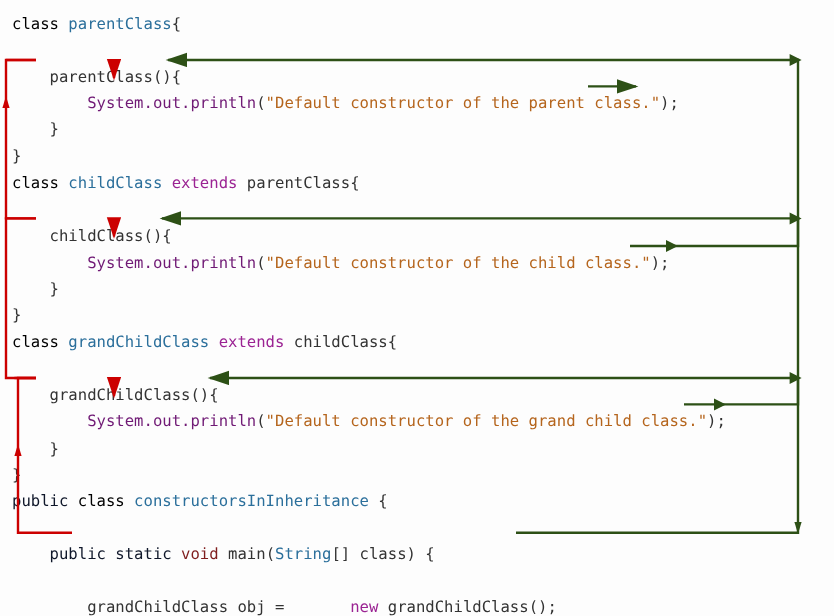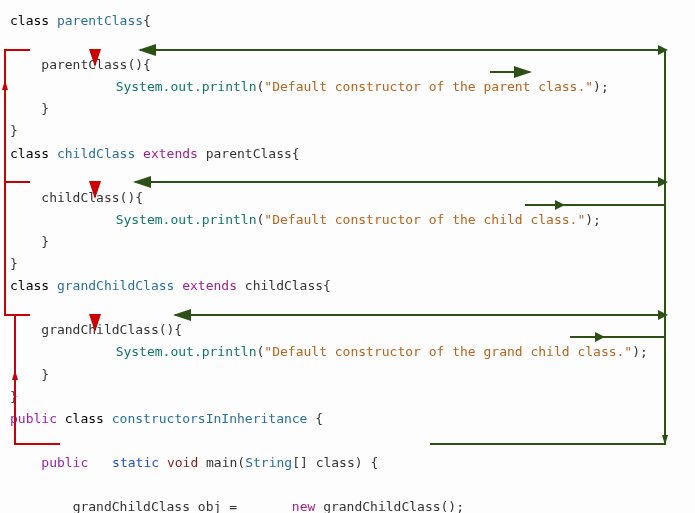--- a/index.html
+++ b/index.html
@@ -13,26 +13,26 @@
     width: 695px;
     box-sizing: border-box;
     position: relative;
   }
   .code-area {
     position: relative;
     white-space: pre;
   }
   .kw-class { color: #000000; }
   .kw-extends { color: #9b2393; }
-  .kw-public { color: #a21caf; }
-  .kw-static { color: #1d4ed8; margin-left: 16px; }
+  .kw-public { color: #0f172a; }
+  .kw-static { color: #0f172a; }
   .kw-void { color: #7f1d1d; }
   .kw-new { color: #9b2393; margin-left: 47px; }
   .type { color: #2b6f9b; }
-  .method { color: #0f766e; margin-left: 43px; }
+  .method { color: #701a75; }
   .string { color: #b5651d; }
   .ident { color: #333; }
   .eq { color: #333; }
   svg.overlay {
     position: absolute;
     top: 0;
     left: 0;
     pointer-events: none;
   }
 </style>

